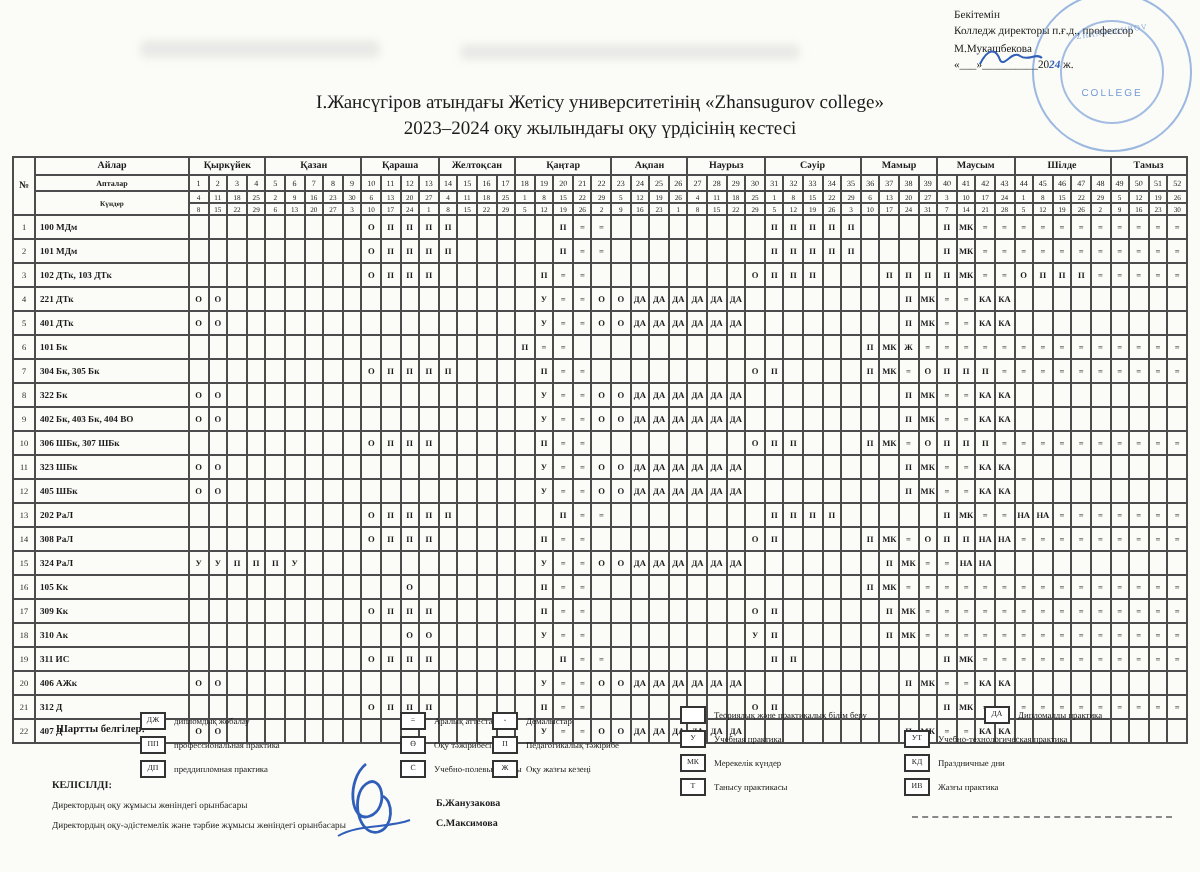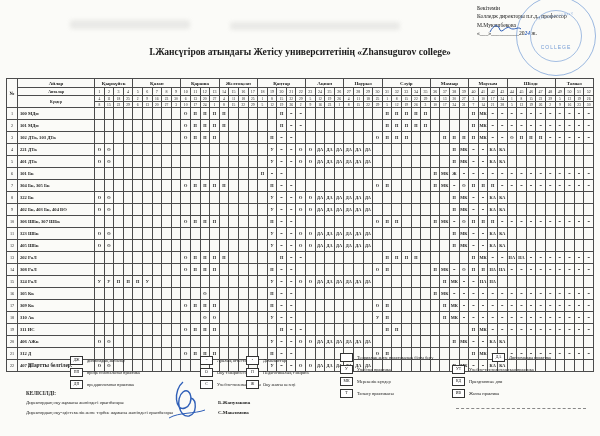--- a/index.html
+++ b/index.html
@@ -15,21 +15,21 @@
   
   .stamp{position:absolute;left:516px;top:-4px;width:78px;height:78px;border-radius:50%;
          border:1.3px solid rgba(62,118,200,.6);opacity:.85;}
   .stamp .inner{position:absolute;inset:13px;border-radius:50%;border:1px solid rgba(62,118,200,.55);}
   .stamp .txt{position:absolute;left:0;right:0;top:47px;text-align:center;font-size:5px;
               letter-spacing:1px;color:rgba(62,118,200,.85);font-family:"Liberation Sans",sans-serif;}
   .stamp .txt2{position:absolute;left:0;right:0;top:16px;text-align:center;font-size:4px;
               letter-spacing:.5px;color:rgba(62,118,200,.7);transform:rotate(-8deg);}
 
   
-  .title{position:absolute;left:0;top:46px;width:100%;text-align:center;font-weight:bold;
+  .title{position:absolute;left:0;top:46px;width:100%;text-align:center;font-weight:normal;
          font-size:9.5px;line-height:1.4;}
 
   
   table.grid{position:absolute;left:6px;top:78px;width:588px;border-collapse:collapse;table-layout:fixed;}
   .grid th,.grid td{border:0.5px solid #4c4c4c;padding:0;text-align:center;overflow:hidden;
          white-space:nowrap;font-weight:normal;}
   .grid .m-row th{font-size:5px;font-weight:bold;height:8px;}
   .grid .w-row td{font-size:4px;height:7px;}
   .grid .d-row td{font-size:3.6px;height:5px;color:#222;}
   .grid .hl{font-size:4.4px;font-weight:bold;}
@@ -83,20 +83,21 @@
     <div class="txt2">ZHANSUGUROV</div>
     <div class="txt">COLLEGE</div>
   </div>
 
   <svg class="sig" style="left:488px;top:22px;width:34px;height:14px;position:absolute;" viewBox="0 0 34 14">
     <path d="M2 10 C6 2, 10 2, 12 8 C14 12, 18 3, 22 6 C26 9, 30 4, 33 7" stroke="#2f5fb8" stroke-width="1" fill="none"></path>
   </svg>
 
   <div class="title">
     <div>І.Жансүгіров атындағы Жетісу университетінің  «Zhansugurov college»</div>
+    <div>2023–2024 оқу жылындағы оқу үрдісінің кестесі</div>
   </div>
 
   <table class="grid" id="grid">
     <colgroup id="cols">
         <col style="width: 11px;">
         <col style="width: 77px;">
         <col>
         <col>
         <col>
         <col>

